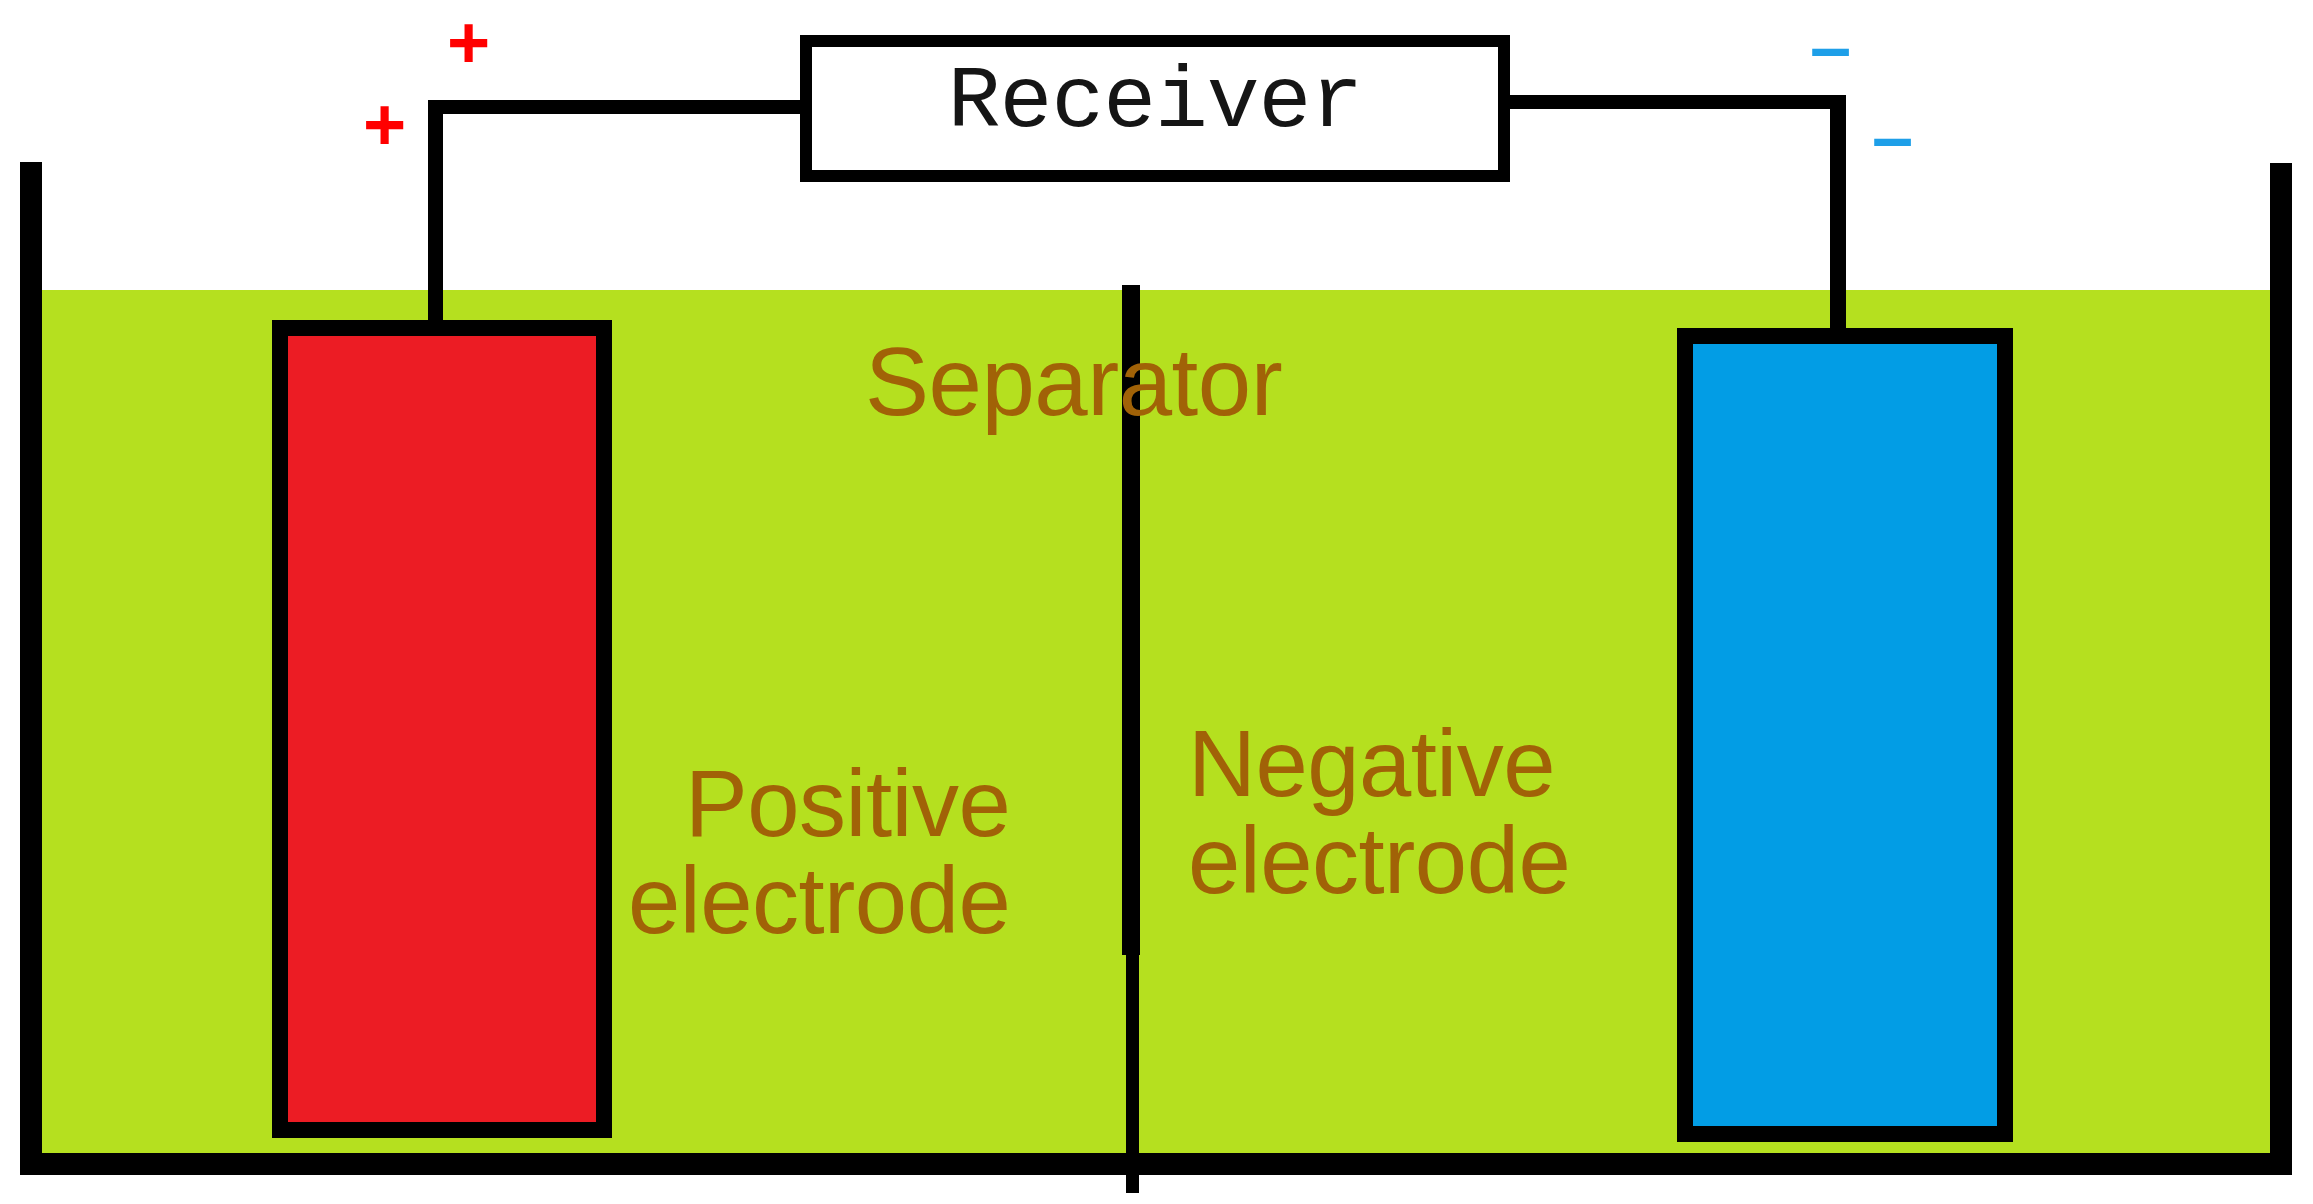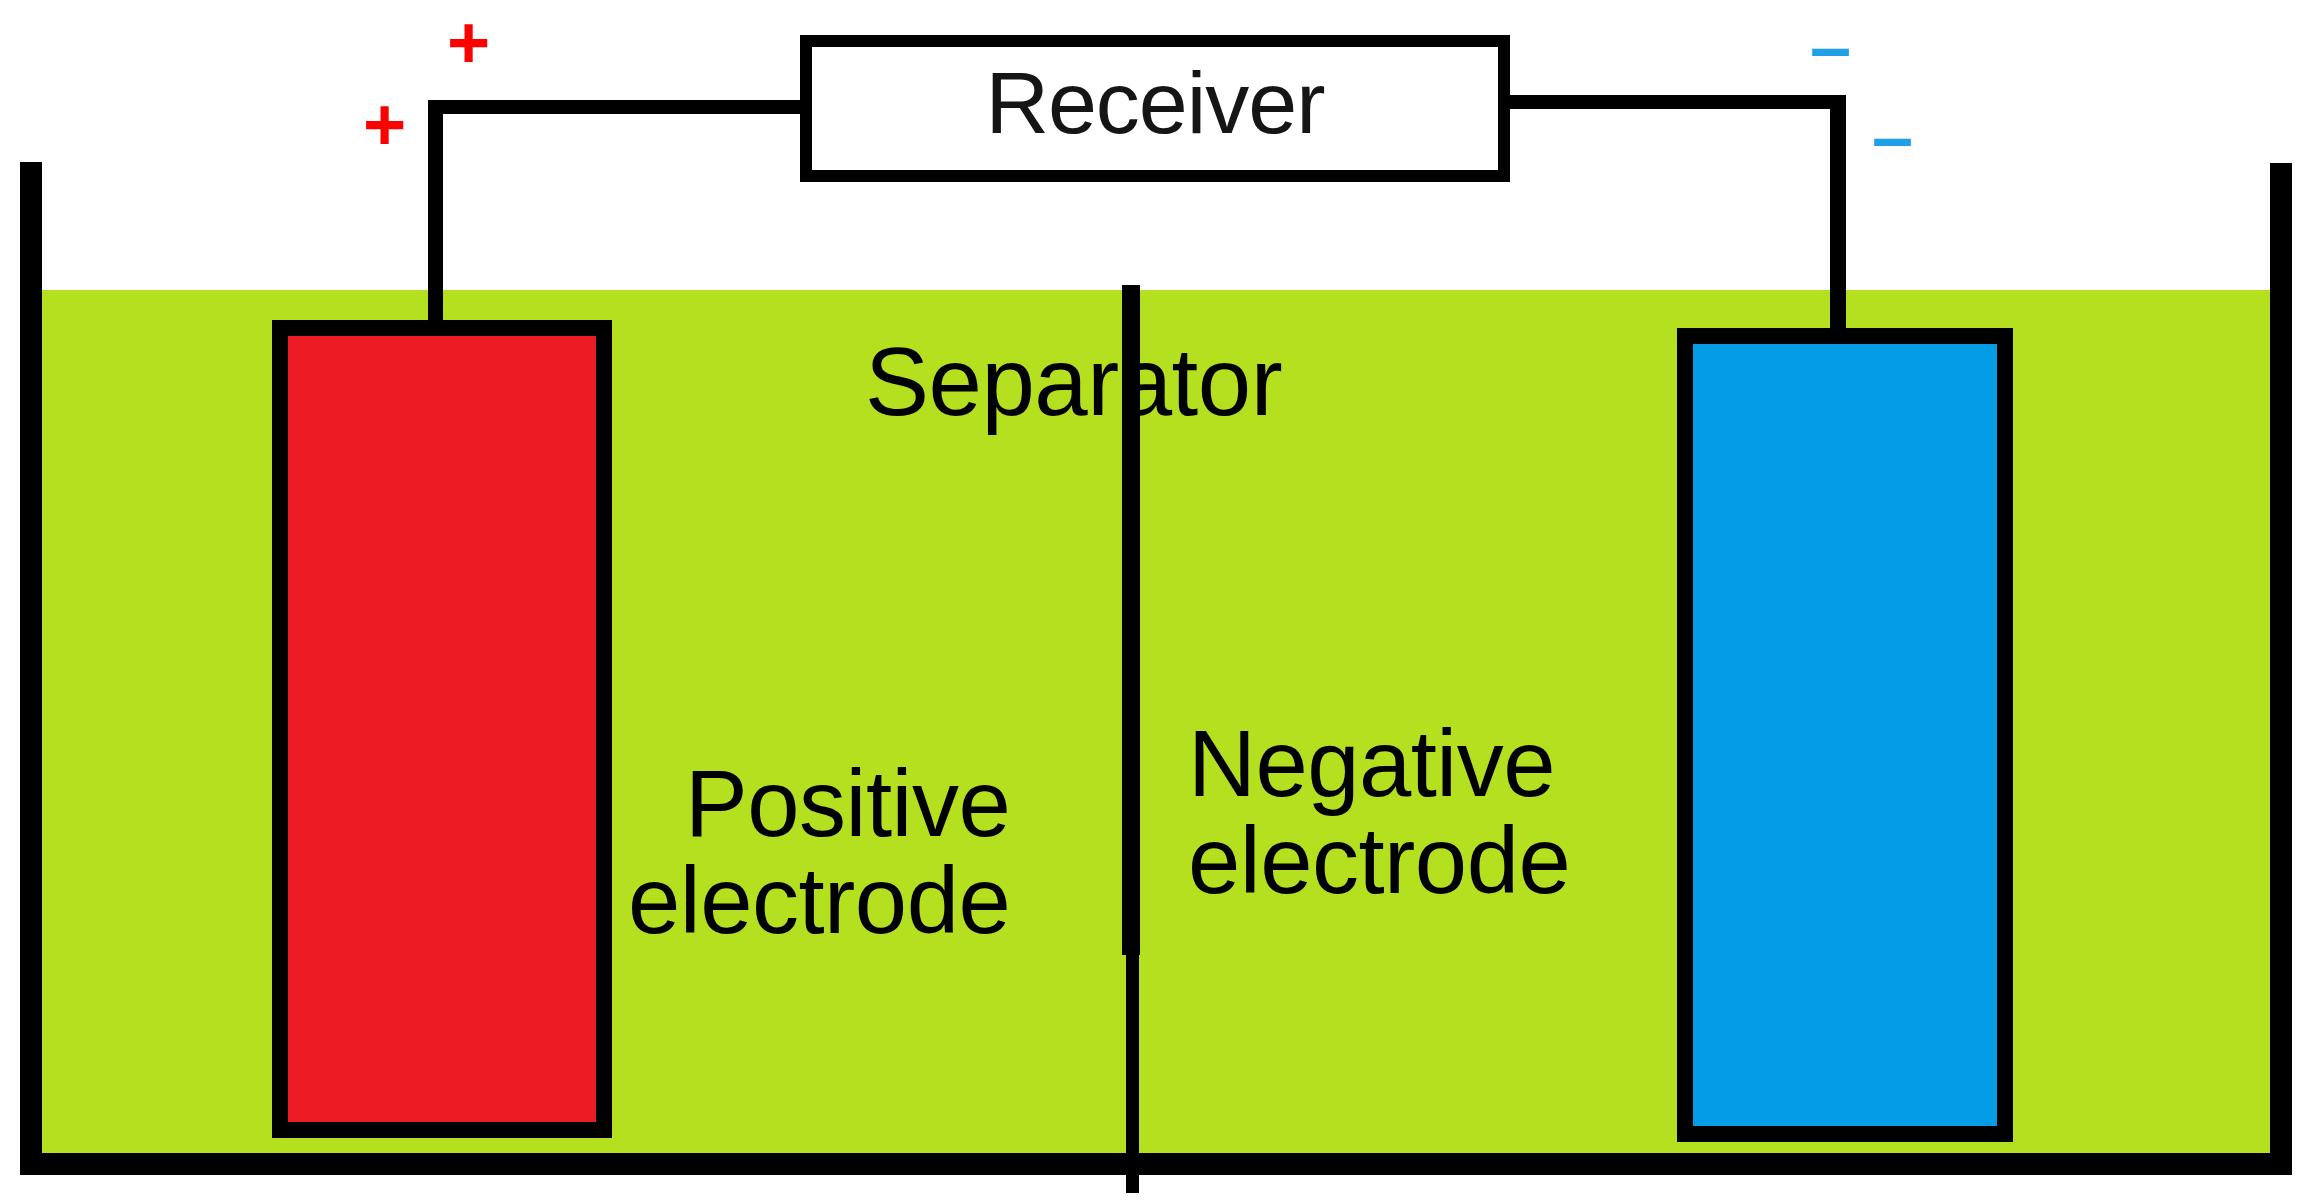--- a/index.html
+++ b/index.html
@@ -92,20 +92,21 @@
     left: 800px;
     top: 35px;
     width: 710px;
     height: 147px;
     background: #ffffff;
     border: 12px solid #000000;
     box-sizing: border-box;
     display: flex;
     align-items: center;
     justify-content: center;
+    font-family: Liberation Mono, monospace;
   }
   #receiver-label {
     font-size: 88px;
     line-height: 1;
     color: #151515;
     letter-spacing: -1px;
     white-space: nowrap;
     transform: translateY(-6px);
   }
 
@@ -121,21 +122,21 @@
   .minus { color: #1e9fe8; }
 
   #plus-top     { left: 447px;  top: 6px; }
   #plus-lower   { left: 363px;  top: 88px; }
   #minus-top    { left: 1810px; top: 10px; }
   #minus-lower  { left: 1872px; top: 100px; }
 
   
   .cell-label {
     position: absolute;
-    color: #000000;
+    color: #a16207;
     line-height: 1.0;
     white-space: pre;
     letter-spacing: -0.5px;
   }
   #label-separator {
     left: 865px;
     top: 334px;
     font-size: 96px;
   }
   #label-positive {

